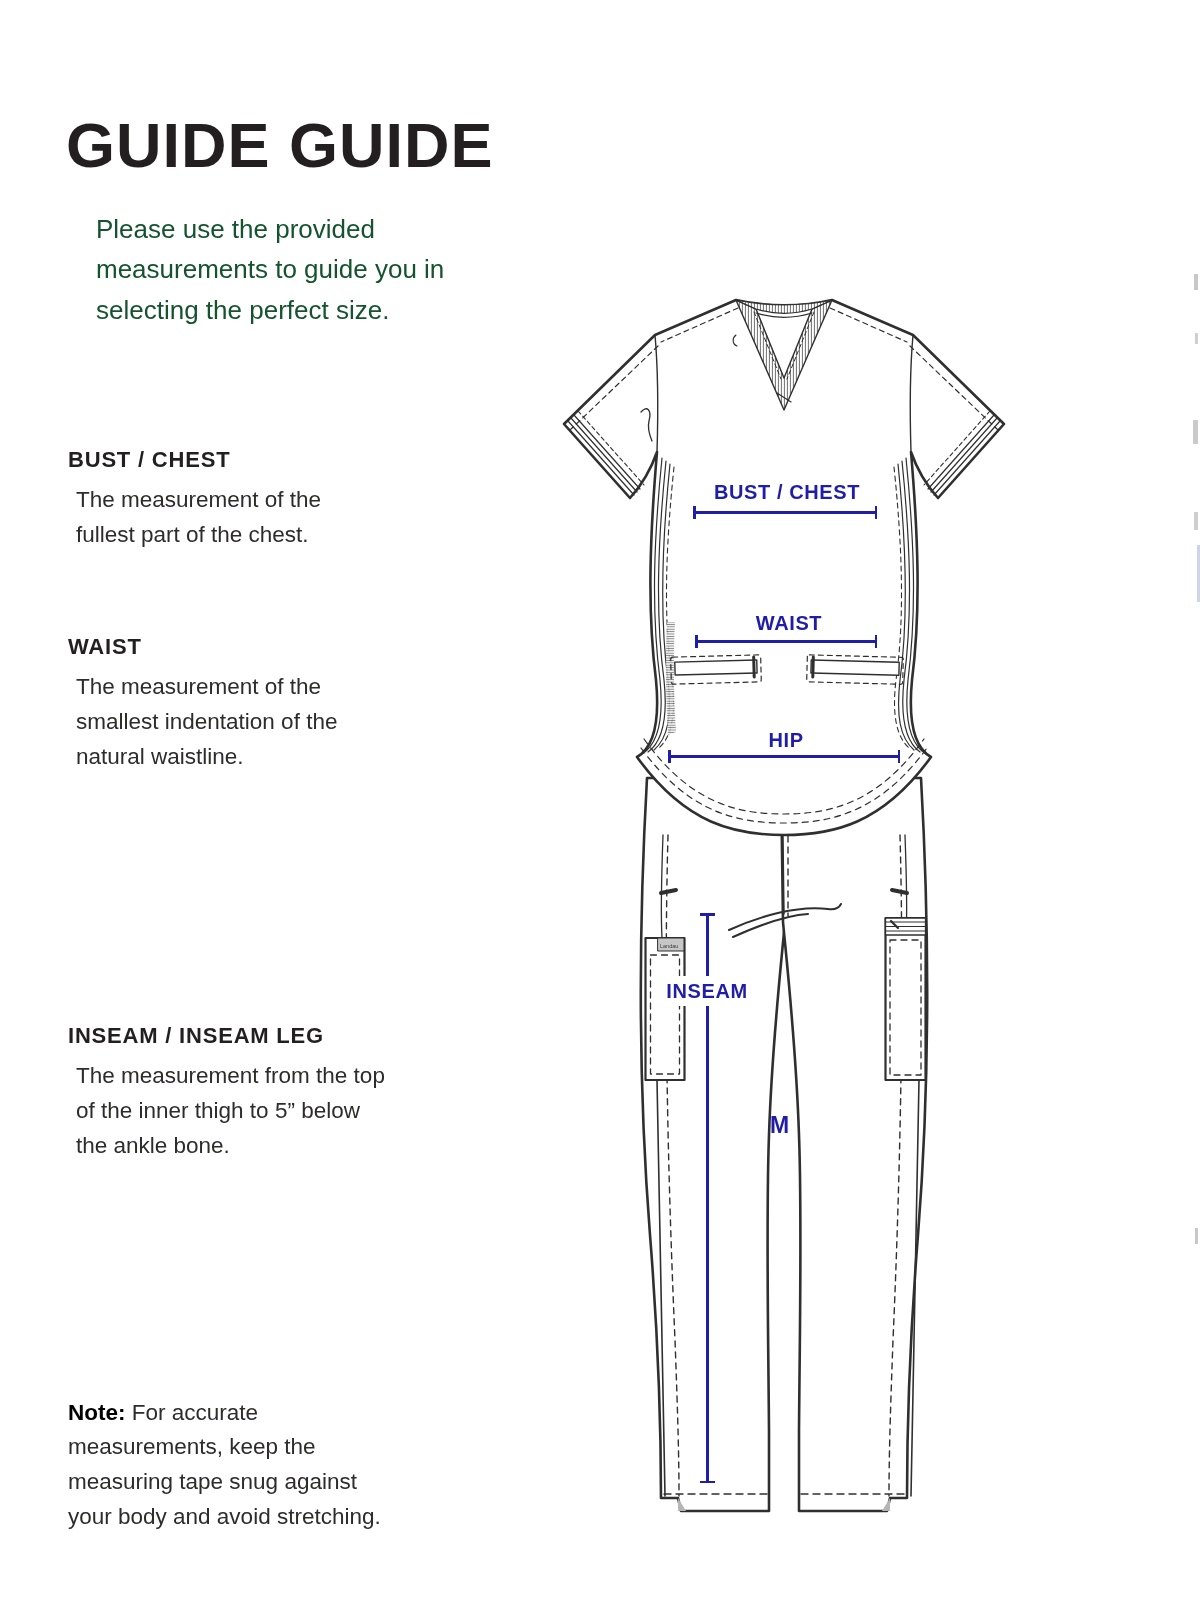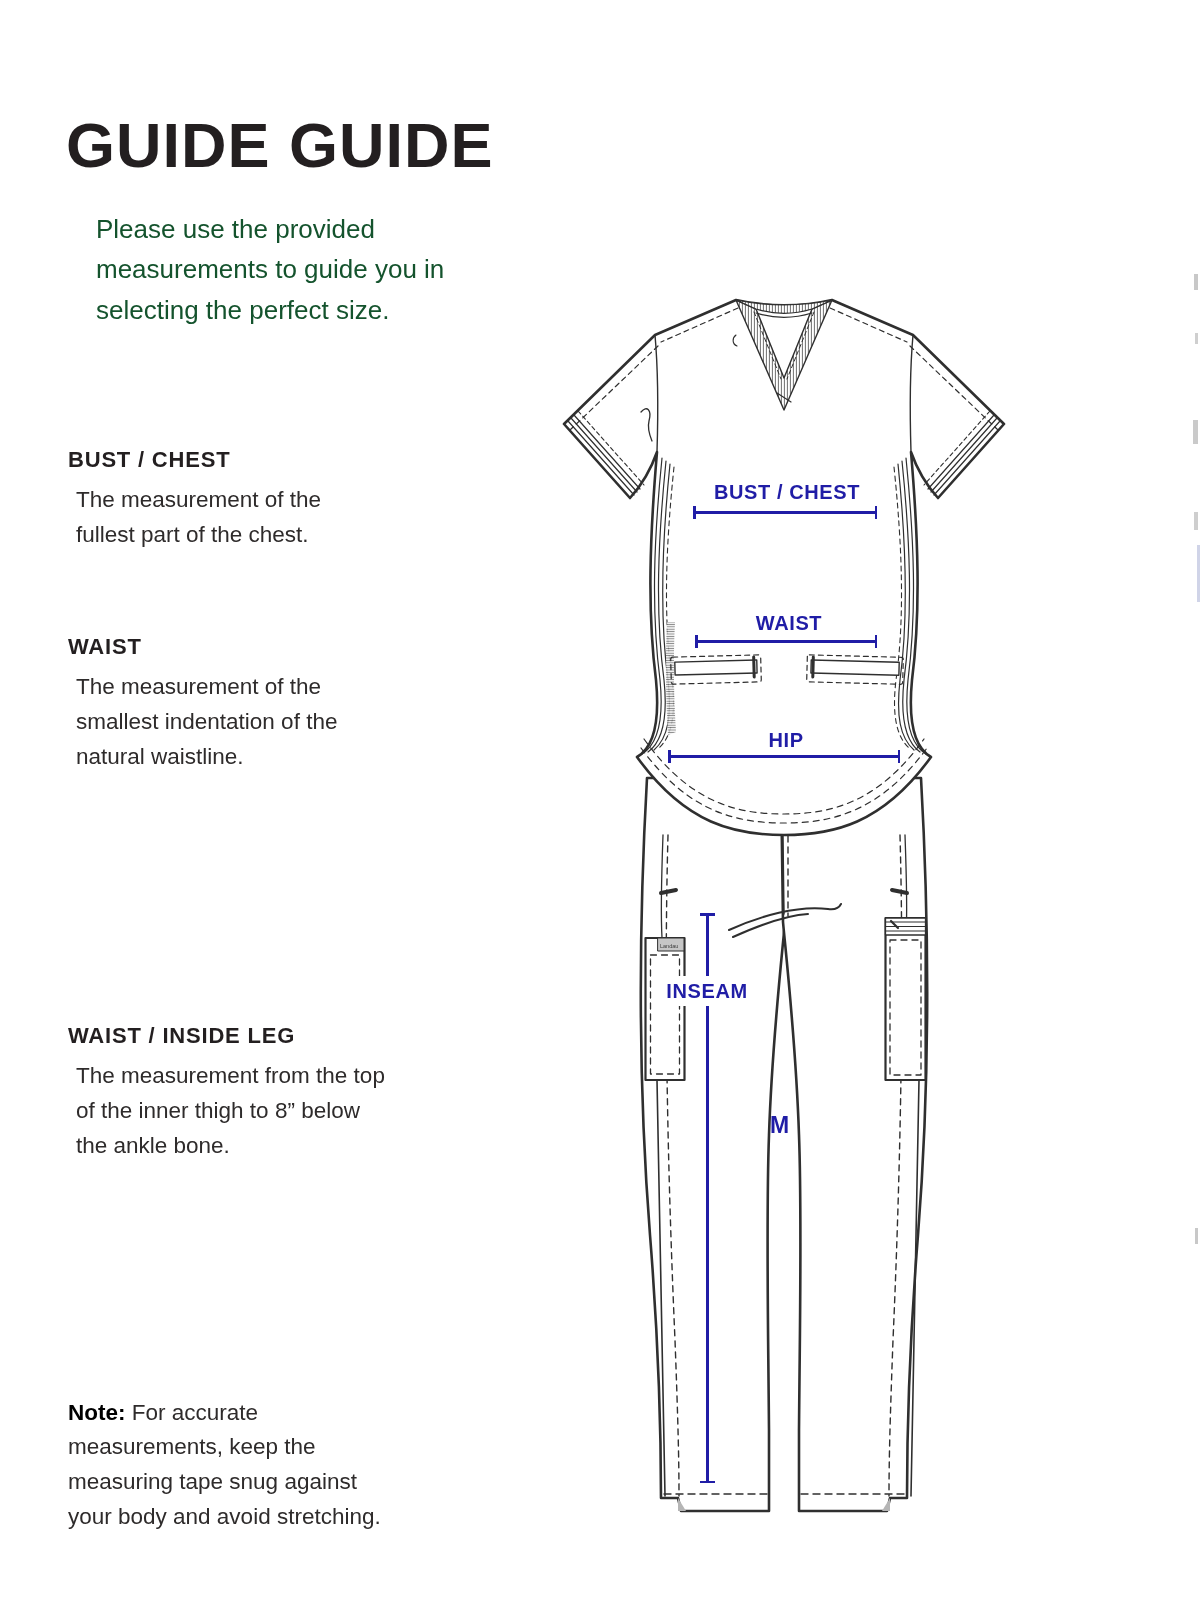--- a/index.html
+++ b/index.html
@@ -78,23 +78,23 @@
     <h3>WAIST</h3>
     <p>The measurement of the
 smallest indentation of the
 natural waistline.</p>
   </div>
 
   <div class="abs section sec-hips">
   </div>
 
   <div class="abs section sec-inseam">
-    <h3>WAIST / INSIDE LEG</h3>
+    <h3>INSEAM / INSEAM LEG</h3>
     <p>The measurement from the top
-of the inner thigh to 8” below
+of the inner thigh to 5” below
 the ankle bone.</p>
   </div>
 
   <p class="abs note"><b>Note:</b> <span>For accurate
 measurements, keep the
 measuring tape snug against
 your body and avoid stretching.</span></p>
 
   <div class="abs diagram">
     <svg width="500" height="1280" viewBox="0 0 500 1280">

